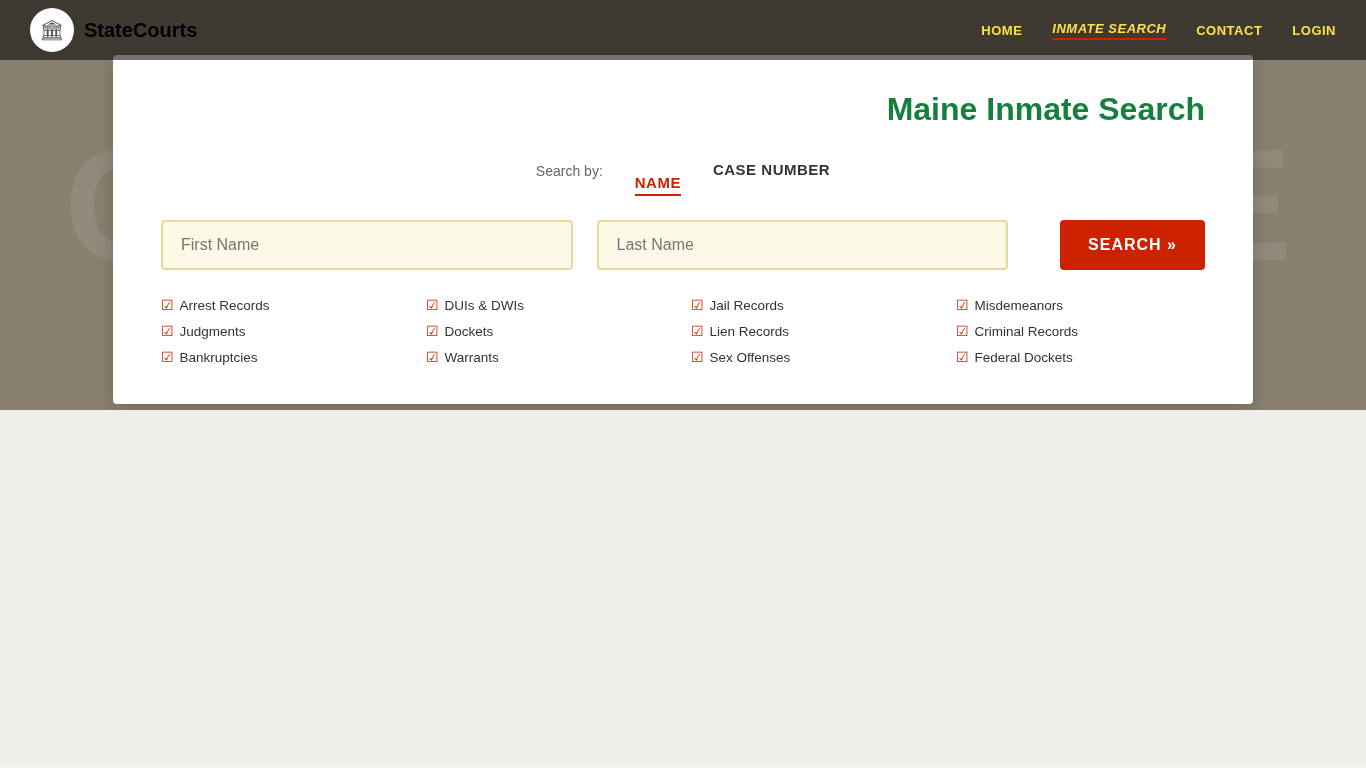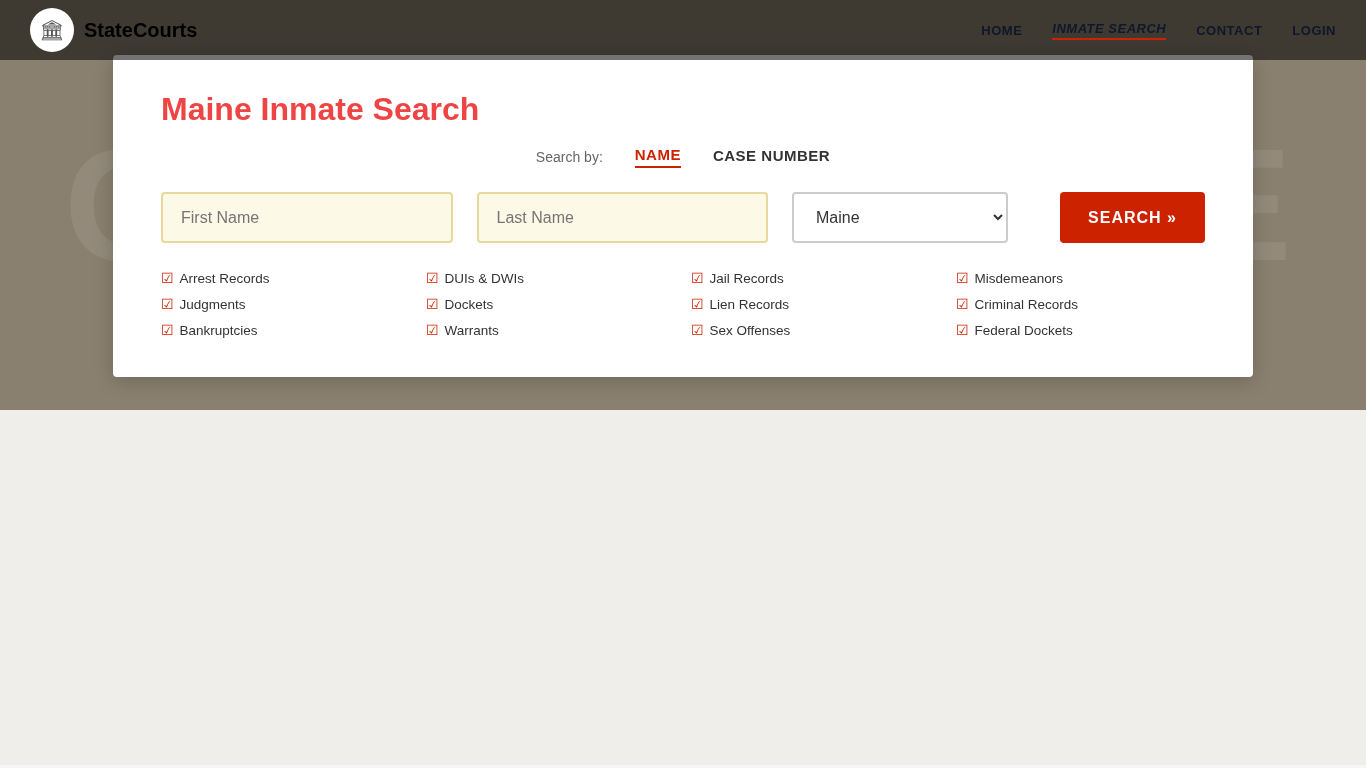--- a/index.html
+++ b/index.html
@@ -64,21 +64,21 @@
       font-weight: bold;
       color: #000000;
     }
     .navbar-nav {
       margin-left: auto;
       display: flex;
       gap: 30px;
       align-items: center;
     }
     .navbar-nav a {
-      color: #0f172a;
+      color: #fde047;
       text-decoration: none;
       font-size: 13px;
       font-weight: 600;
       letter-spacing: 0.5px;
     }
     .navbar-nav a.active {
       border-bottom: 2px solid #cc2200;
       padding-bottom: 2px;
       font-style: italic;
     }
@@ -91,25 +91,25 @@
       transform: translateX(-50%);
       width: 1140px;
       max-width: 95%;
       background: white;
       border-radius: 4px;
       padding: 36px 48px 36px;
       box-shadow: 0 4px 20px rgba(0,0,0,0.2);
       z-index: 5;
     }
     .search-card-title {
-      text-align: left;
+      text-align: right;
       font-size: 32px;
       font-weight: bold;
       margin-bottom: 18px;
-      color: #ef4444;
+      color: #15803d;
     }
     .search-tabs {
       display: flex;
       justify-content: center;
       align-items: center;
       gap: 32px;
       margin-bottom: 24px;
     }
     .search-tabs-label {
       font-size: 14px;
@@ -118,20 +118,21 @@
     .search-tab {
       font-size: 15px;
       font-weight: bold;
       letter-spacing: 0.5px;
       cursor: pointer;
       padding-bottom: 3px;
     }
     .search-tab.active {
       color: #cc2200;
       border-bottom: 2px solid #cc2200;
+      margin-top: 28px;
     }
     .search-tab.inactive {
       color: #333;
     }
     .search-row {
       display: flex;
       gap: 24px;
       margin-bottom: 24px;
     }
     .search-input {
@@ -222,23 +223,20 @@
   <div class="search-card">
     <h1 class="search-card-title">Maine Inmate Search</h1>
     <div class="search-tabs">
       <span class="search-tabs-label">Search by:</span>
       <span class="search-tab active">NAME</span>
       <span class="search-tab inactive">CASE NUMBER</span>
     </div>
     <div class="search-row">
       <input class="search-input" type="text" placeholder="First Name" style="">
       <input class="search-input" type="text" placeholder="Last Name" style="">
-      <select class="search-select">
-        <option>Maine</option>
-      </select>
       <button class="search-btn">SEARCH »</button>
     </div>
     <div class="checklist-grid">
       <div class="checklist-item">
         <span class="check-icon">☑</span>
         <span>Arrest Records</span>
       </div>
       <div class="checklist-item">
         <span class="check-icon">☑</span>
         <span>DUIs &amp; DWIs</span>

